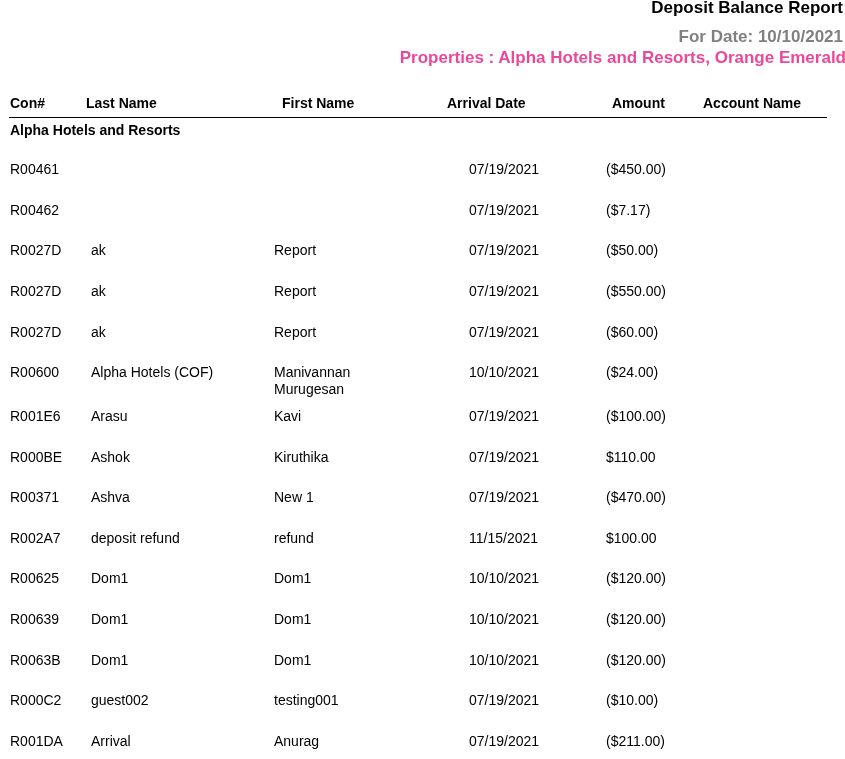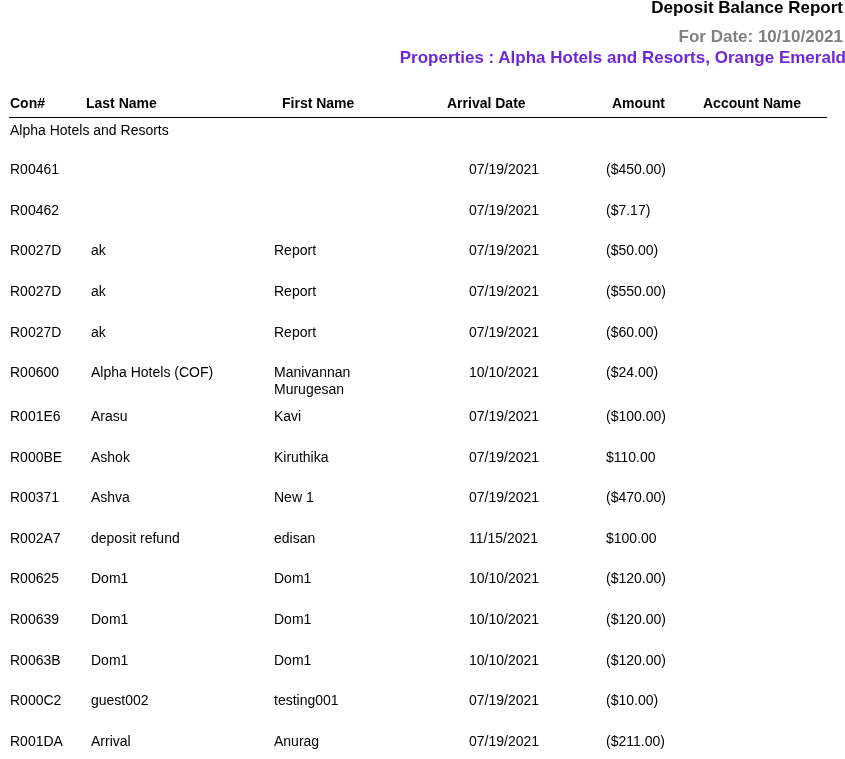--- a/index.html
+++ b/index.html
@@ -3,25 +3,25 @@
   <meta charset="utf-8">
   <style>
     html, body { margin: 0; padding: 0; background: #ffffff; }
     body {
       width: 845px; height: 759px; overflow: hidden; position: relative;
       font-family: "Liberation Sans", sans-serif; color: #000;
     }
     .hdr { position: absolute; right: 0; text-align: right; font-weight: bold; white-space: nowrap; }
     .hdr-title { top: -2px; font-size: 17px; color: #000; right: 2px; }
     .hdr-date { top: 21px; font-size: 17px; color: #808080; right: 2px; margin-top: 6px; }
-    .hdr-props { top: 48px; font-size: 17px; color: #6d28d9; right: -1px; }
+    .hdr-props { top: 48px; font-size: 17px; color: #ec4899; right: -1px; }
 
     .colhead { position: absolute; top: 95px; font-size: 14px; font-weight: bold; white-space: nowrap; }
     .rule { position: absolute; left: 9px; top: 117px; width: 818px; height: 1px; background: #000; }
-    .group { position: absolute; left: 10px; top: 122px; font-size: 14px; font-weight: normal; }
+    .group { position: absolute; left: 10px; top: 122px; font-size: 14px; font-weight: bold; }
 
     .row { position: absolute; left: 0; width: 845px; font-size: 14px; }
     .cell { position: absolute; top: 0; white-space: nowrap; line-height: 17px; }
     .c-con { left: 10px; }
     .c-last { left: 91px; }
     .c-first { left: 274px; }
     .c-date { left: 441px; margin-left: 28px; }
     .c-amt { left: 606px; }
     .c-acct { left: 703px; }
   </style>
@@ -144,21 +144,21 @@
         <div></div>
       </div>
       <div class="cell c-date">07/19/2021</div>
       <div class="cell c-amt">($470.00)</div>
       <div class="cell c-acct"></div>
     </div>
     <div class="row" style="top: 530px;">
       <div class="cell c-con">R002A7</div>
       <div class="cell c-last">deposit refund</div>
       <div class="cell c-first">
-        <div>edisan</div>
+        <div>refund</div>
         <div></div>
       </div>
       <div class="cell c-date">11/15/2021</div>
       <div class="cell c-amt">$100.00</div>
       <div class="cell c-acct"></div>
     </div>
     <div class="row" style="top: 570px;">
       <div class="cell c-con">R00625</div>
       <div class="cell c-last">Dom1</div>
       <div class="cell c-first">

